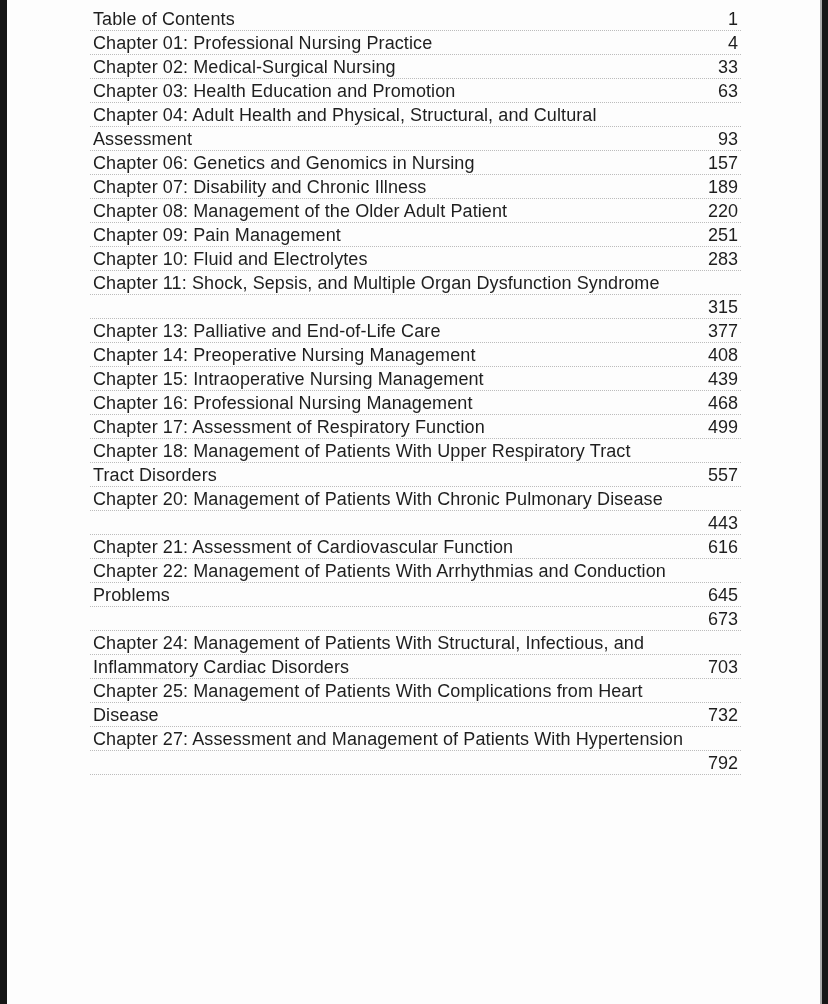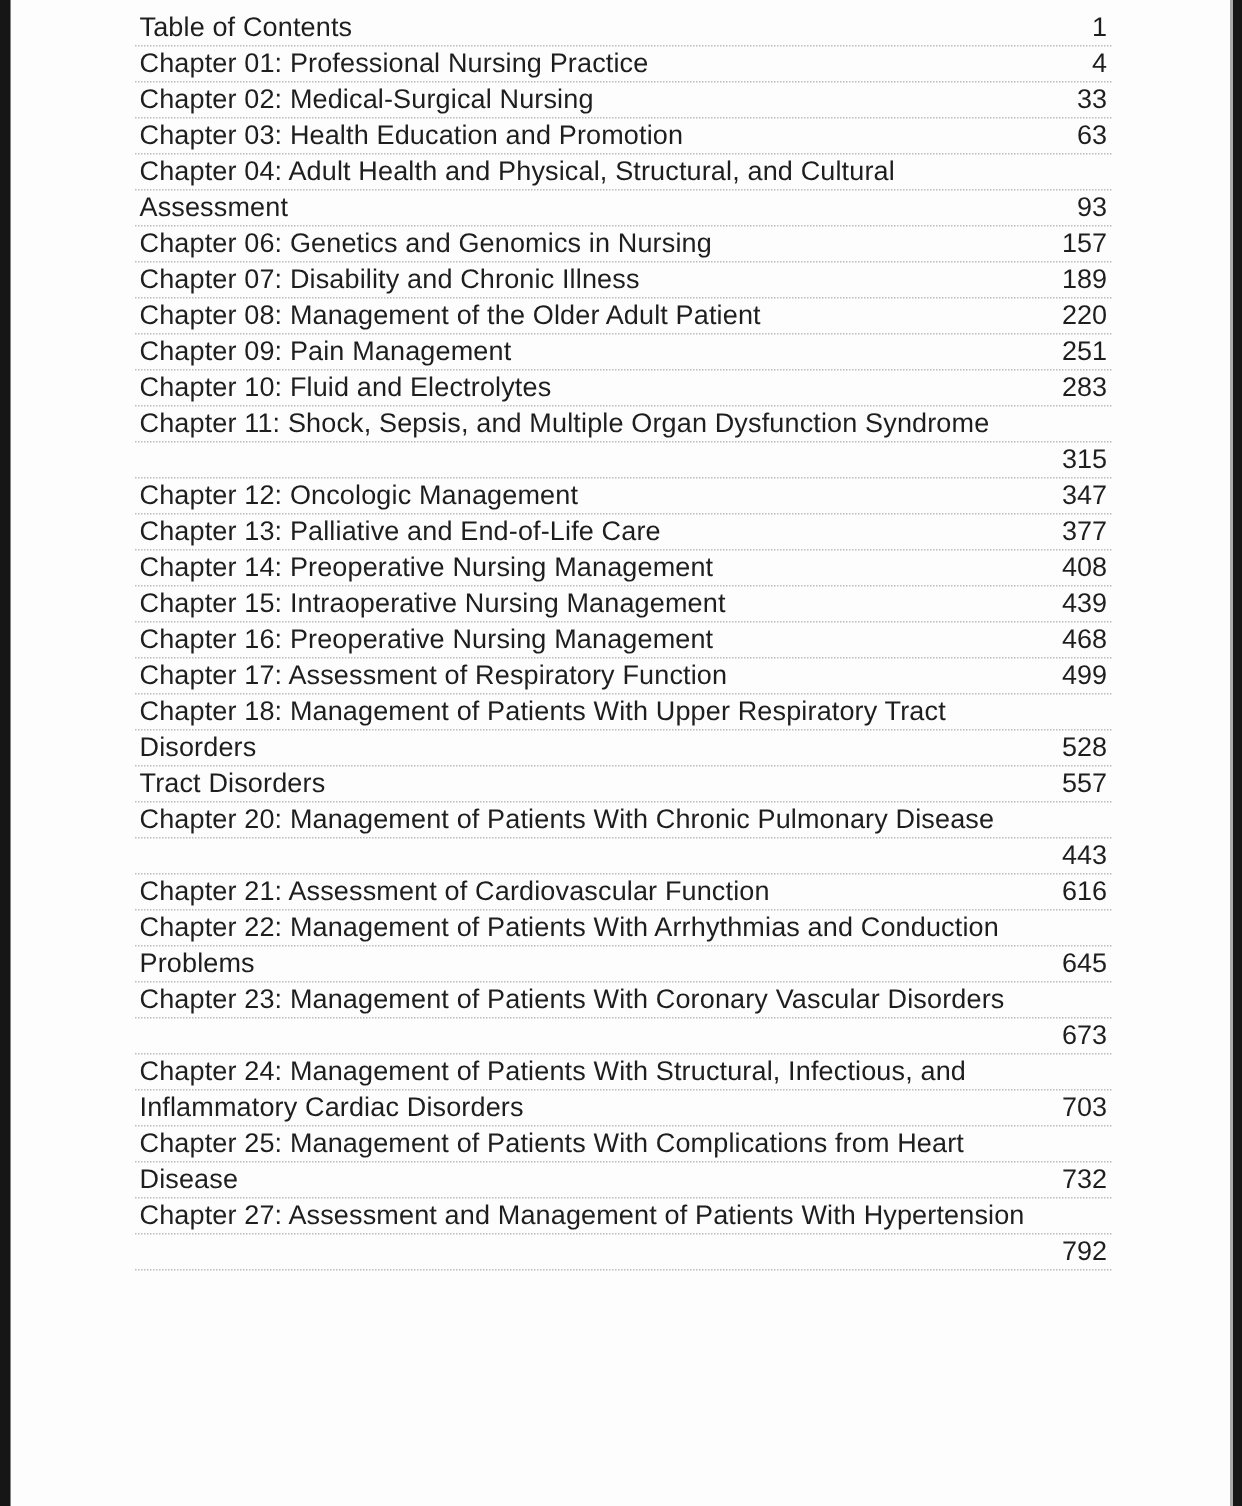--- a/index.html
+++ b/index.html
@@ -26,21 +26,21 @@
     border-right: 2px solid #a9a9a9;
   }
   .toc {
     position: absolute;
     left: 83px; top: 7px;
     width: 651px;
   }
   .toc-line {
     display: flex;
     justify-content: space-between;
-    align-items: flex-start;
+    align-items: flex-end;
     height: 23px;
     line-height: 22.5px;
     border-bottom: 1.5px dotted #bcbcbc;
     font-size: 18px;
     color: #1e1e1e;
     white-space: nowrap;
     overflow: hidden;
   }
   .toc-line .entry-title { padding-left: 3px; letter-spacing: 0.1px; }
   .toc-line .entry-page  { padding-right: 3px; }
@@ -121,63 +121,53 @@
           <span class="entry-title">Chapter 11: Shock, Sepsis, and Multiple Organ Dysfunction Syndrome</span>
           <span class="entry-page"></span>
         </div>
         <div class="toc-line">
           <span class="entry-title"></span>
           <span class="entry-page">315</span>
         </div>
       </div>
       <div class="toc-entry">
         <div class="toc-line">
-          <span class="entry-title">Chapter 12: Oncologic Management</span>
-          <span class="entry-page">347</span>
-        </div>
-      </div>
-      <div class="toc-entry">
-        <div class="toc-line">
           <span class="entry-title">Chapter 13: Palliative and End-of-Life Care</span>
           <span class="entry-page">377</span>
         </div>
       </div>
       <div class="toc-entry">
         <div class="toc-line">
           <span class="entry-title">Chapter 14: Preoperative Nursing Management</span>
           <span class="entry-page">408</span>
         </div>
       </div>
       <div class="toc-entry">
         <div class="toc-line">
           <span class="entry-title">Chapter 15: Intraoperative Nursing Management</span>
           <span class="entry-page">439</span>
         </div>
       </div>
       <div class="toc-entry">
         <div class="toc-line">
-          <span class="entry-title">Chapter 16: Preoperative Nursing Management</span>
+          <span class="entry-title">Chapter 16: Professional Nursing Management</span>
           <span class="entry-page">468</span>
         </div>
       </div>
       <div class="toc-entry">
         <div class="toc-line">
           <span class="entry-title">Chapter 17: Assessment of Respiratory Function</span>
           <span class="entry-page">499</span>
         </div>
       </div>
       <div class="toc-entry">
         <div class="toc-line">
           <span class="entry-title">Chapter 18: Management of Patients With Upper Respiratory Tract</span>
           <span class="entry-page"></span>
         </div>
-        <div class="toc-line">
-          <span class="entry-title">Disorders</span>
-          <span class="entry-page">528</span>
-        </div>
       </div>
       <div class="toc-entry">
         <div class="toc-line">
           <span class="entry-title">Tract Disorders</span>
           <span class="entry-page">557</span>
         </div>
       </div>
       <div class="toc-entry">
         <div class="toc-line">
           <span class="entry-title">Chapter 20: Management of Patients With Chronic Pulmonary Disease</span>
@@ -199,24 +189,20 @@
           <span class="entry-title">Chapter 22: Management of Patients With Arrhythmias and Conduction</span>
           <span class="entry-page"></span>
         </div>
         <div class="toc-line">
           <span class="entry-title">Problems</span>
           <span class="entry-page">645</span>
         </div>
       </div>
       <div class="toc-entry">
         <div class="toc-line">
-          <span class="entry-title">Chapter 23: Management of Patients With Coronary Vascular Disorders</span>
-          <span class="entry-page"></span>
-        </div>
-        <div class="toc-line">
           <span class="entry-title"></span>
           <span class="entry-page">673</span>
         </div>
       </div>
       <div class="toc-entry">
         <div class="toc-line">
           <span class="entry-title">Chapter 24: Management of Patients With Structural, Infectious, and</span>
           <span class="entry-page"></span>
         </div>
         <div class="toc-line">

